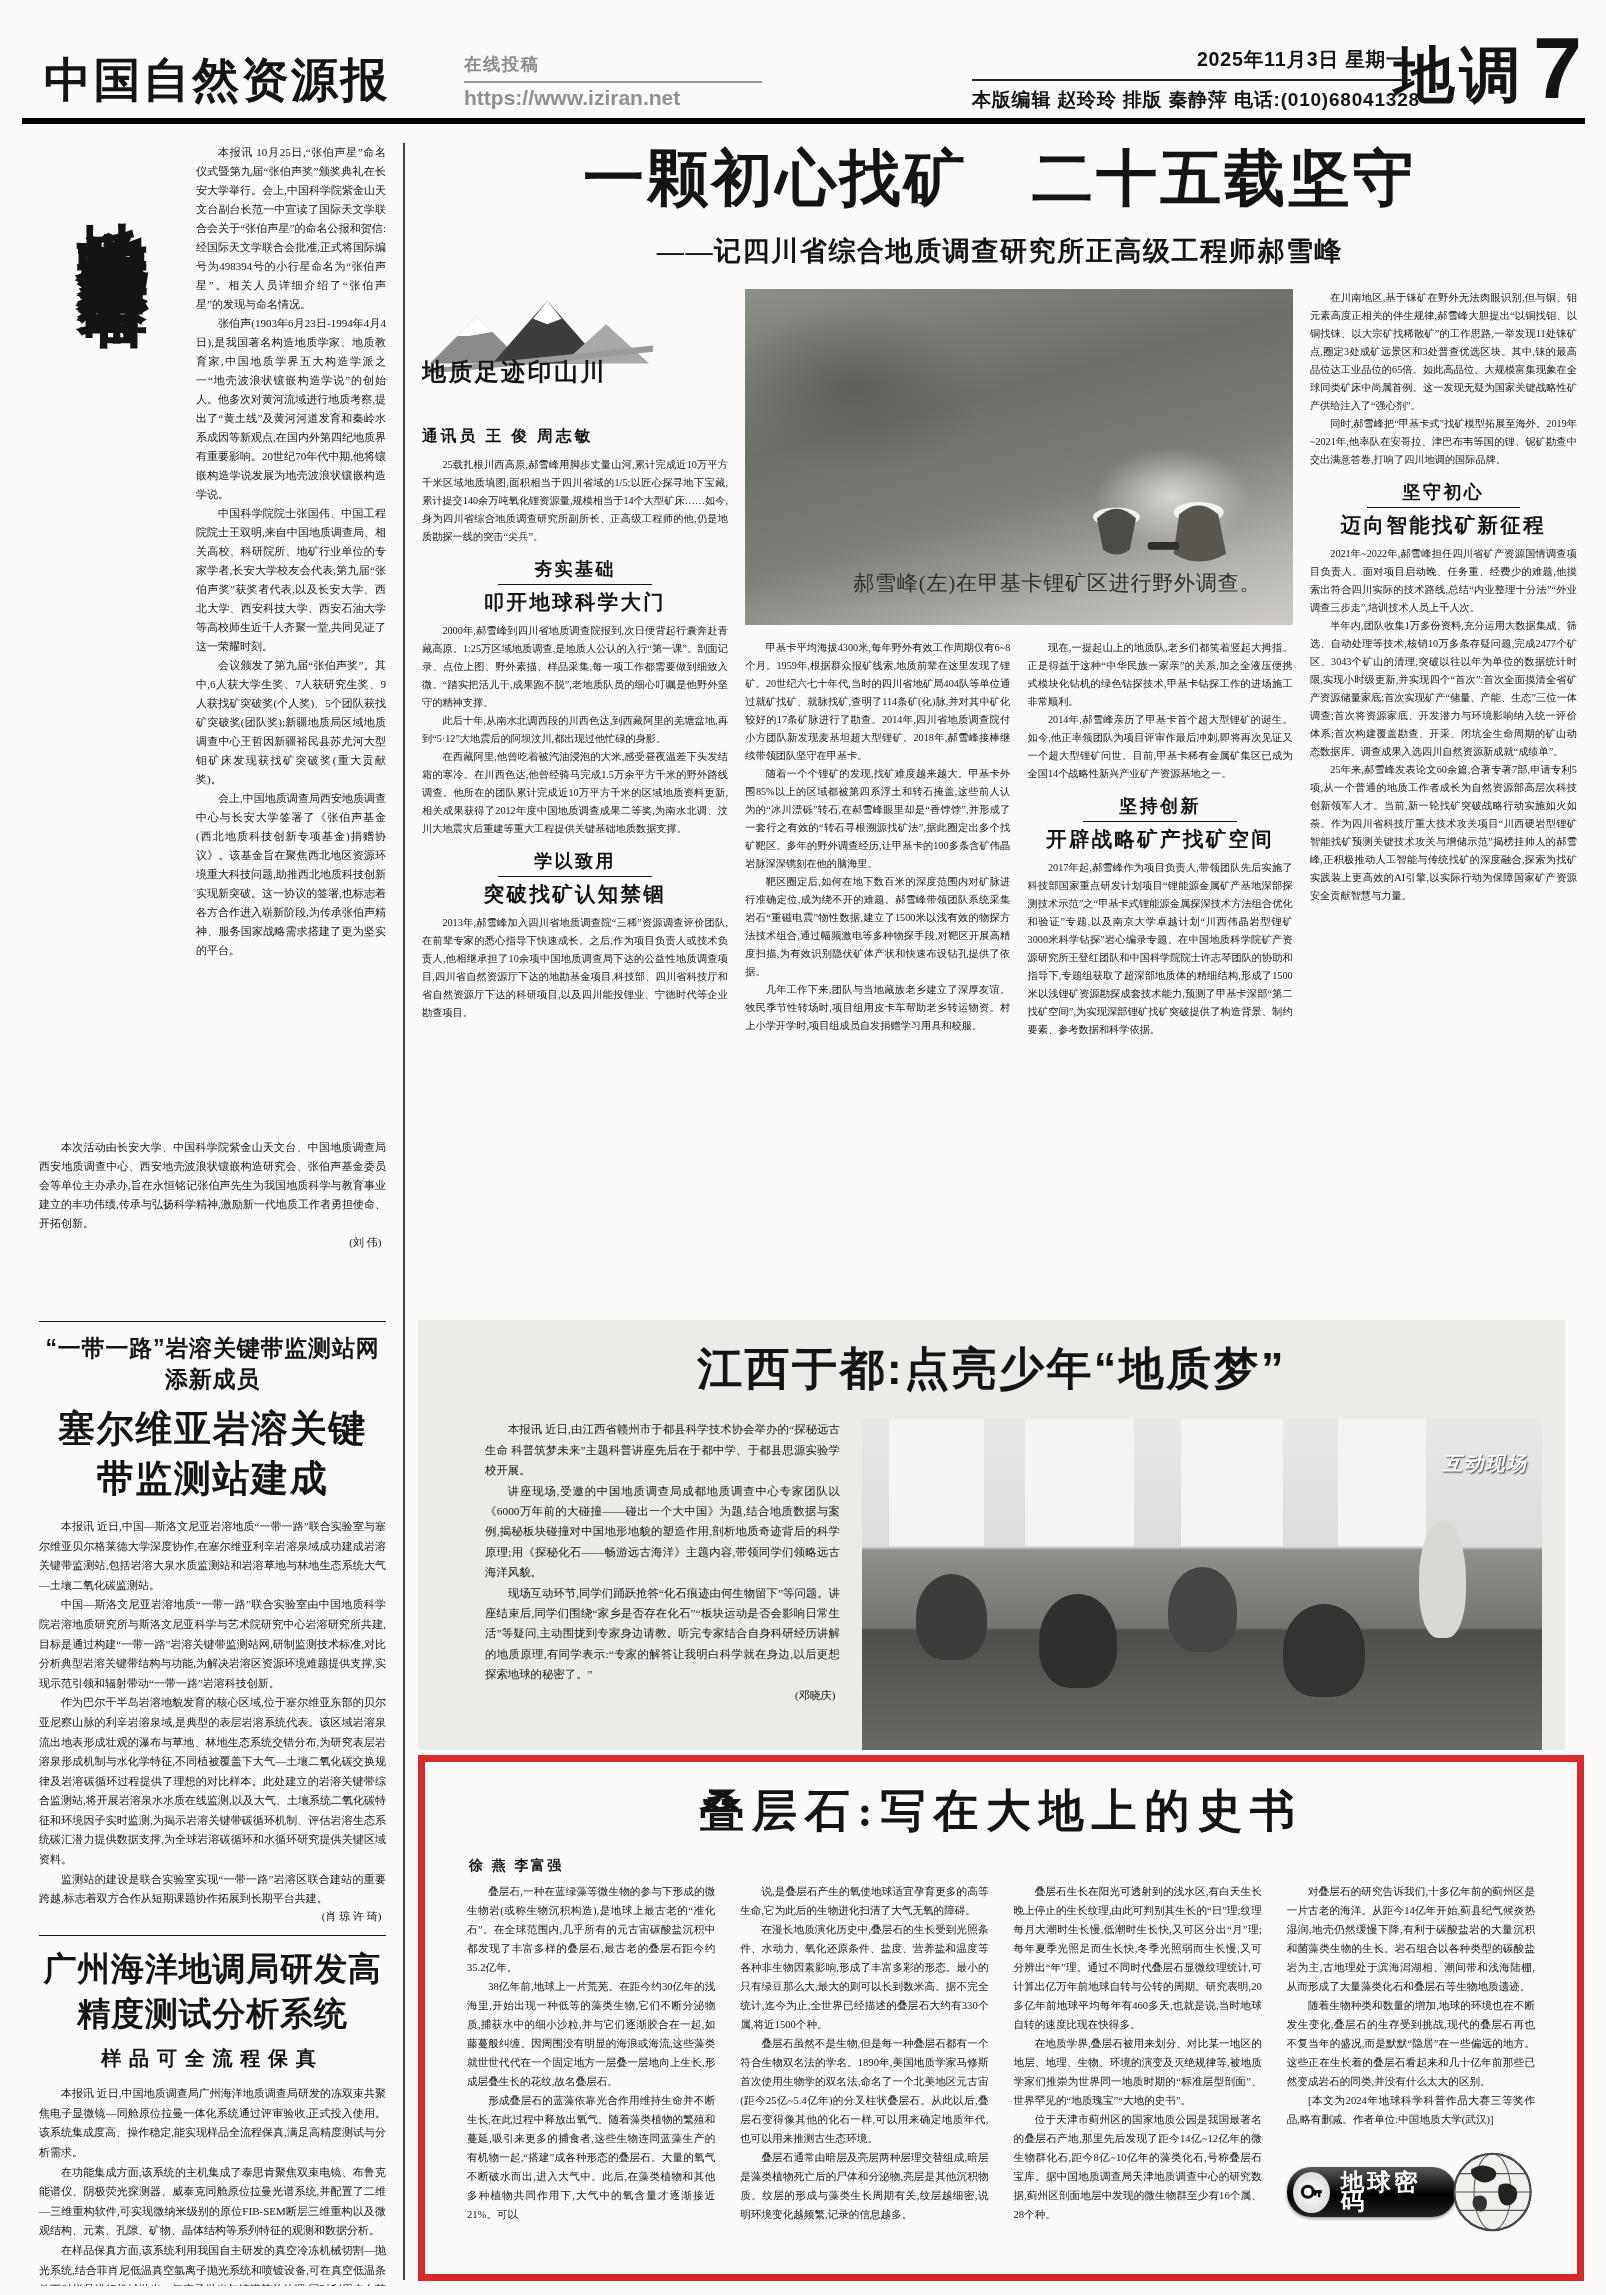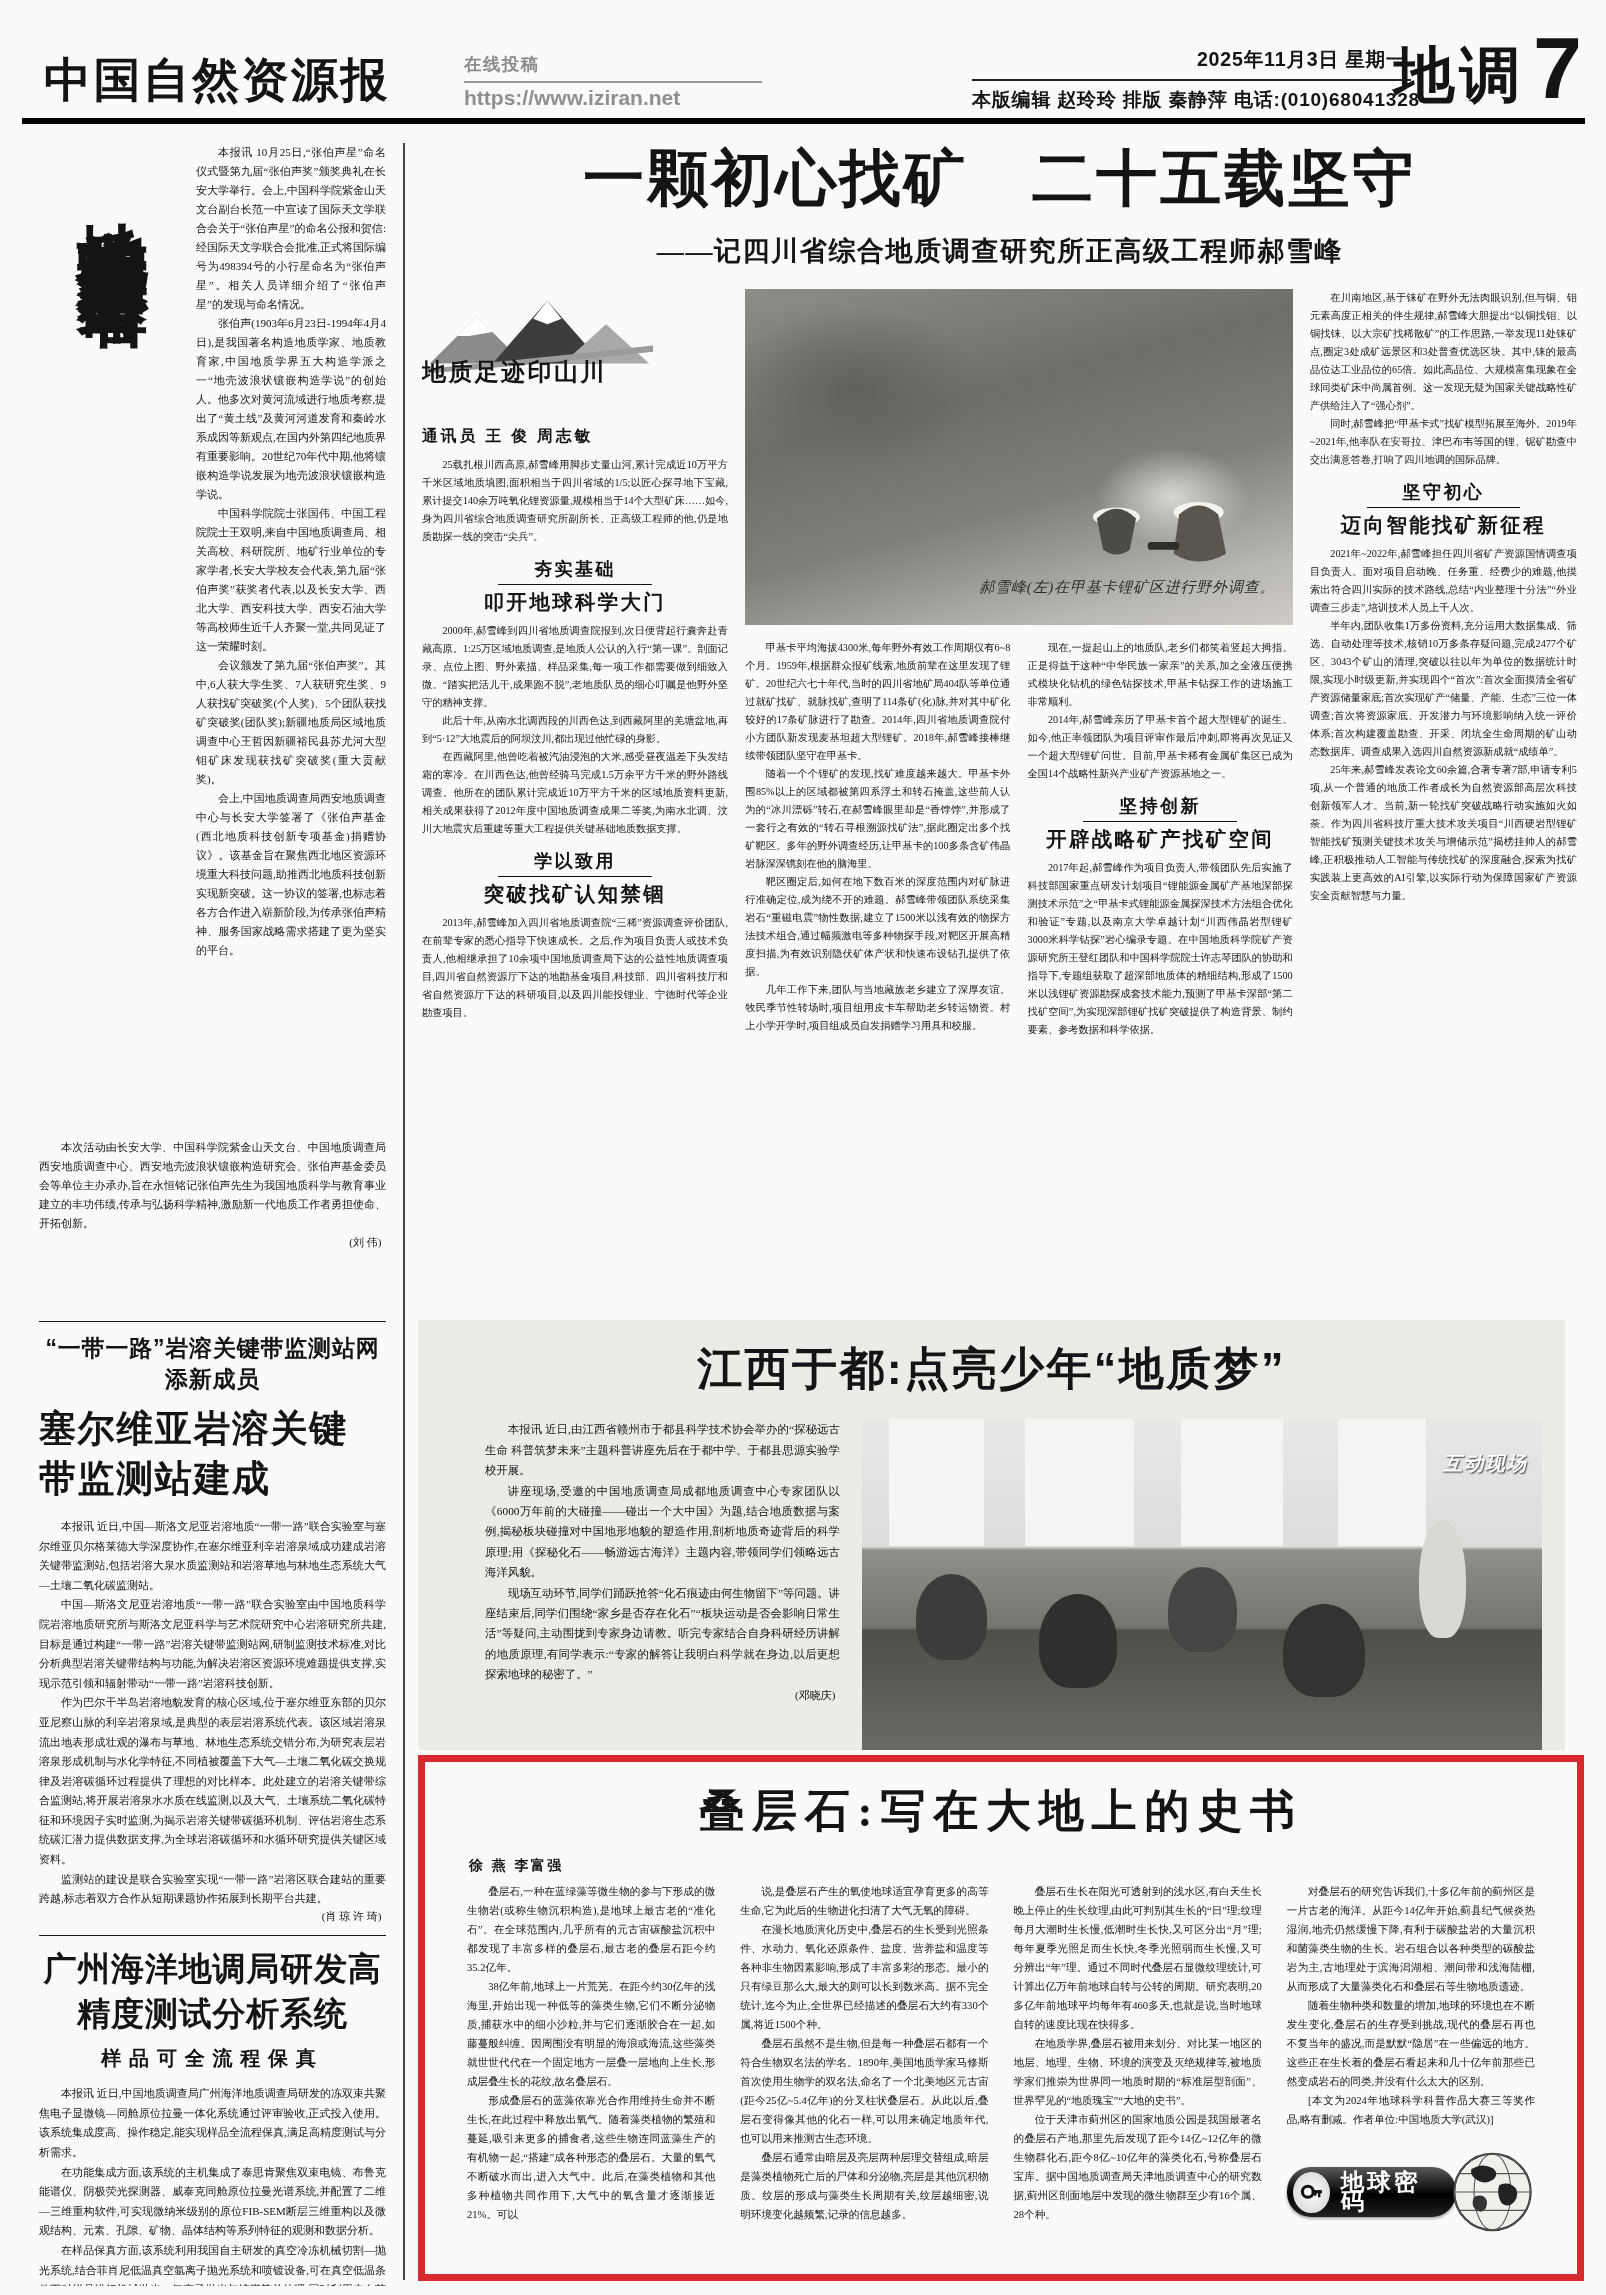--- a/index.html
+++ b/index.html
@@ -34,21 +34,21 @@
   #left-col{left:39px;top:143px;width:347px;height:2143px;overflow:hidden;}
   #article1{position:relative;height:1167px;overflow:hidden;}
   #vertical-headline{
     position:absolute;left:0;top:22px;height:981px;width:149px;
     writing-mode:vertical-rl;font-family:"Liberation Sans","DejaVu Sans",sans-serif;
     font-weight:900;font-size:71px;letter-spacing:4.7px;line-height:149px;text-align:left;
   }
   #a1-body{margin-left:157px;width:190px;font-size:11px;line-height:19px;height:990px;overflow:hidden;}
   #a1-tail{width:347px;font-size:11px;line-height:19px;margin-top:4.7px;}
   #article2 .kicker{font-family:"Liberation Sans",sans-serif;font-weight:bold;font-size:23px;text-align:center;letter-spacing:0.8px;margin-top:7.8px;}
-  #article2 .a-title{font-size:37px;font-weight:900;text-align:left;letter-spacing:1.6px;margin:9.4px 0 12.6px 0;}
+  #article2 .a-title{font-size:37px;font-weight:900;text-align:center;letter-spacing:1.6px;margin:9.4px 0 12.6px 0;}
   #article2 .bodytext{font-size:11px;line-height:19.6px;}
   #article3 .a-title{font-size:33px;font-weight:900;text-align:center;letter-spacing:0.8px;margin-top:4.7px;}
   #article3 .a-sub{font-size:20px;font-weight:bold;font-family:"Liberation Sans",sans-serif;text-align:center;letter-spacing:7.8px;margin:7.8px 0 12.6px 0;}
   #article3 .bodytext{font-size:11px;line-height:19.6px;}
 
   
   #main-article{left:422px;top:138px;width:1156px;height:1175px;overflow:hidden;}
   #m-title{text-align:center;font-size:61px;font-weight:900;letter-spacing:3.1px;}
   #m-sub{text-align:center;font-size:27px;font-weight:bold;margin-top:12.6px;letter-spacing:1.6px;}
   #m-grid{margin-top:20.4px;display:grid;grid-template-columns:306px 265px 265px 267px;column-gap:17.3px;grid-template-rows:350px auto;}
@@ -57,21 +57,21 @@
   #m-col2{grid-column:2;grid-row:2;}
   #m-col3{grid-column:3;grid-row:2;}
   #m-col4{grid-column:4;grid-row:1/3;}
   #m-photo{grid-column:2/4;grid-row:1;position:relative;width:548px;height:336px;
     background:
       radial-gradient(110px 71px at 78% 62%, #d8d6d2 0%, rgba(216,214,210,0) 70%),
       radial-gradient(173px 110px at 20% 30%, #5f615c 0%, rgba(95,97,92,0) 75%),
       linear-gradient(165deg,#8c8e88 0%,#6c6e68 35%,#7d7f78 60%,#b9b7b2 86%,#cfccc6 100%);
   }
   #m-photo svg{position:absolute;right:47px;bottom:36px;}
-  #m-photo-caption{position:absolute;right:18px;bottom:28px;font-size:15px;color:#2c2c2c;letter-spacing:0.8px;font-style:italic;}
+  #m-photo-caption{position:absolute;right:32px;bottom:28px;font-size:21px;color:#2c2c2c;letter-spacing:0.8px;}
   #logo-block{position:relative;height:124px;}
   #logo-block svg{display:block;}
   #column-logo-label{font-family:"Liberation Sans",sans-serif;font-weight:900;font-size:24px;letter-spacing:2.4px;margin-top:-20.4px;}
   #m-byline{font-weight:bold;font-size:15.7px;letter-spacing:3.1px;margin:14px 0 11px 0;}
   .sec-head{text-align:center;margin:14px 0 11px 0;}
   .sec-head .l1{display:inline-block;font-family:"Liberation Sans",sans-serif;font-weight:900;font-size:18px;letter-spacing:2.4px;border-bottom:1.6px solid #111;padding:0 36px 6.3px 36px;}
   .sec-head .l2{font-family:"Liberation Sans",sans-serif;font-weight:900;font-size:20.4px;letter-spacing:2.4px;margin-top:7.8px;}
 
   
   #yudu-box{left:418px;top:1320px;width:1147px;height:430px;background:#ebebe8;overflow:hidden;}

